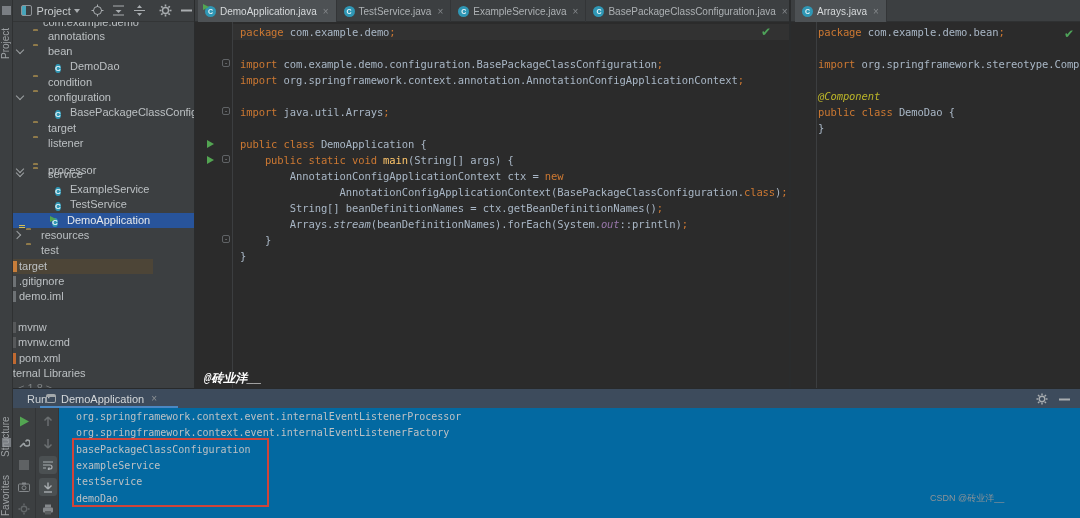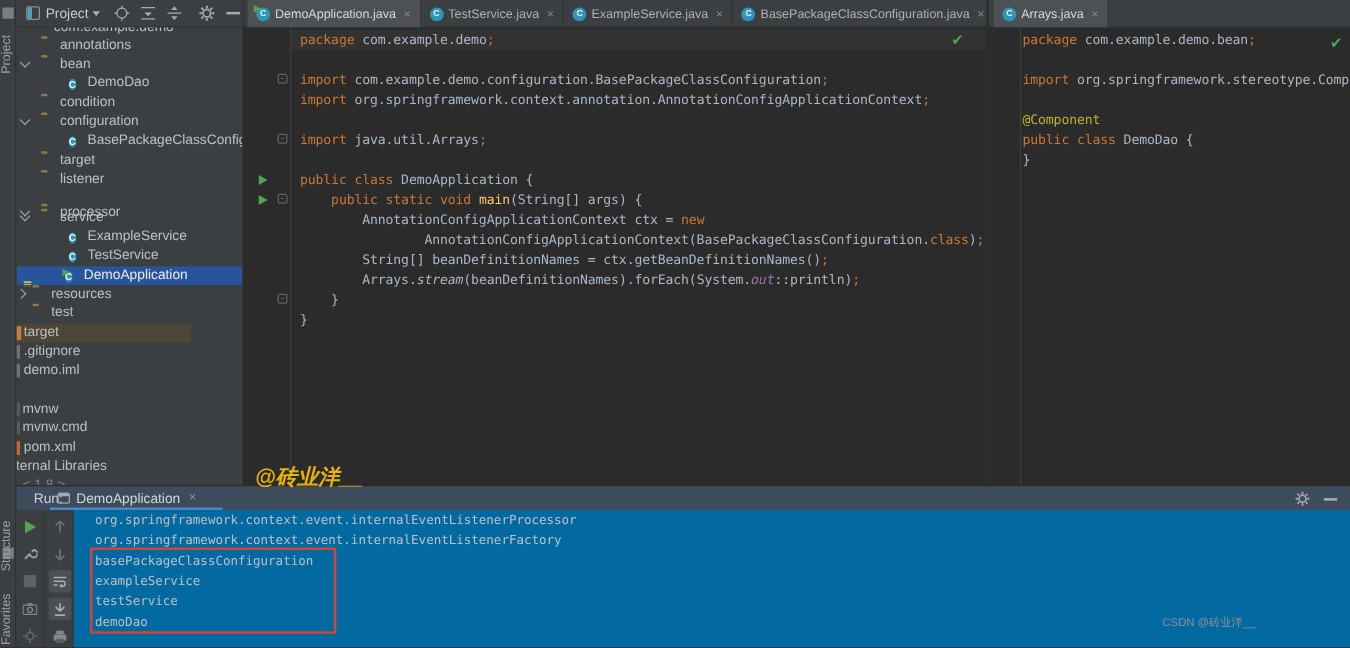--- a/index.html
+++ b/index.html
@@ -54,21 +54,21 @@
   #edLeft  { left:195px; width:594px; }
   #edRight { left:791px; width:289px; }
   .gutter { position:absolute; left:0; top:0; height:100%; background:#2b2b2b; border-right:1px solid #3c3e40; }
   #edLeft .gutter { width:38px; }
   #edRight .gutter { width:26px; }
   .codewrap { position:absolute; top:2px; font-family:"DejaVu Sans Mono", monospace; font-size:10.5px; letter-spacing:-0.1px; line-height:16px; white-space:pre; }
   #edLeft .codewrap { left:45px; }
   #edRight .codewrap { left:27px; }
   .caretline { position:absolute; left:0; top:2px; width:100%; height:16px; background:#323232; }
   .tk-k { color:#cc7832; } .tk-t { color:#a9b7c6; } .tk-y { color:#ffc66b; }
-  .tk-a { color:#bbb529; } .tk-i { color:#a9b7c6; font-style:italic; } .tk-p { color:#9876aa; font-style:italic; }
+  .tk-a { color:#bbb529;font-style:italic; } .tk-i { color:#a9b7c6; font-style:italic; } .tk-p { color:#9876aa; font-style:italic; }
   .gmark { position:absolute; }
   .gmark.run { width:0; height:0; border-left:7px solid #53a552; border-top:4px solid transparent; border-bottom:4px solid transparent; left:12px; }
   .gmark.fold { width:8px; height:8px; border:1px solid #606366; border-radius:2px; color:#85888b; font-size:8px; line-height:6px; text-align:center; left:27px; }
   .checkmark { position:absolute; color:#4fa45a; font-size:12px; z-index:6; }
   
   #runPanel { position:absolute; left:13px; top:388px; width:1067px; height:130px; background:#3c3f41; border-top:1px solid #282a2b; }
   #runHeader { position:absolute; left:0; top:0; width:100%; height:19px; background:#3d4b5c; display:flex; align-items:center; }
   #runHeader .rlabel { margin-left:14px; font-size:11px; color:#ced2d5; }
   #runTab { position:absolute; left:27px; top:0; height:19px; display:flex; align-items:center; padding:0 6px; }
   #runTab .rticon { width:10px; height:9px; border:1px solid #a3a8ab; border-radius:2px; border-top-width:3px; margin-right:5px; }
@@ -79,21 +79,21 @@
   #runBody { position:absolute; left:0; top:19px; width:100%; height:111px; }
   .rtoolcol { position:absolute; top:0; height:111px; background:#3c3f41; }
   #rcol1 { left:0; width:23px; border-right:1px solid #333537; }
   #rcol2 { left:24px; width:22px; border-right:1px solid #333537; }
   .rico { position:absolute; width:18px; height:18px; display:flex; align-items:center; justify-content:center; }
   .rico.on { background:#4b5052; border-radius:3px; }
   #console { position:absolute; left:46px; top:0; width:1021px; height:131px; background:#0369a1; overflow:hidden; }
   .cline { position:absolute; left:17px; font-family:"DejaVu Sans Mono", monospace; font-size:10px; color:#bdc1c4; white-space:pre; }
   #redbox { position:absolute; left:13px; top:30px; width:197px; height:69px; border:2px solid #d0443a; z-index:8; }
   
-  #wmEditor { position:absolute; left:204px; top:370px; font-family:Liberation Sans, sans-serif; font-style:italic; font-weight:bold; font-size:17px; color:#eab308; z-index:40; }
+  #wmEditor { position:absolute; left:204px; top:370px; font-family:Liberation Mono, monospace; font-style:italic; font-weight:bold; font-size:12px; color:#ffffff; z-index:40; }
   #wmCorner { position:absolute; left:930px; top:492px; font-size:9px; color:#8f9397; z-index:40; }
   svg { display:block; }
 </style>
 </head>
 <body>
 
 <div id="app">
 
   <div id="vbar">
     <span class="vicon" style="top:6px"></span>

